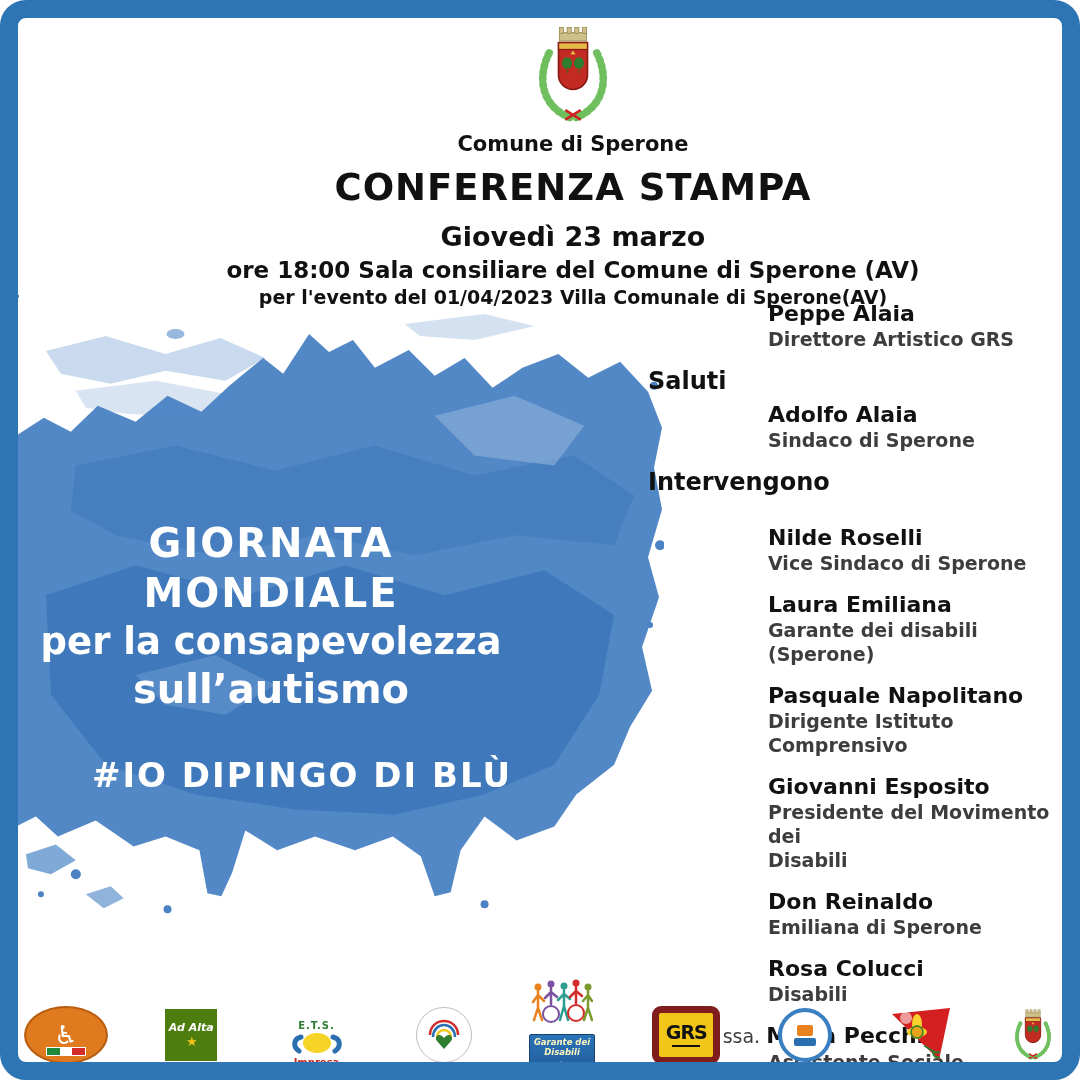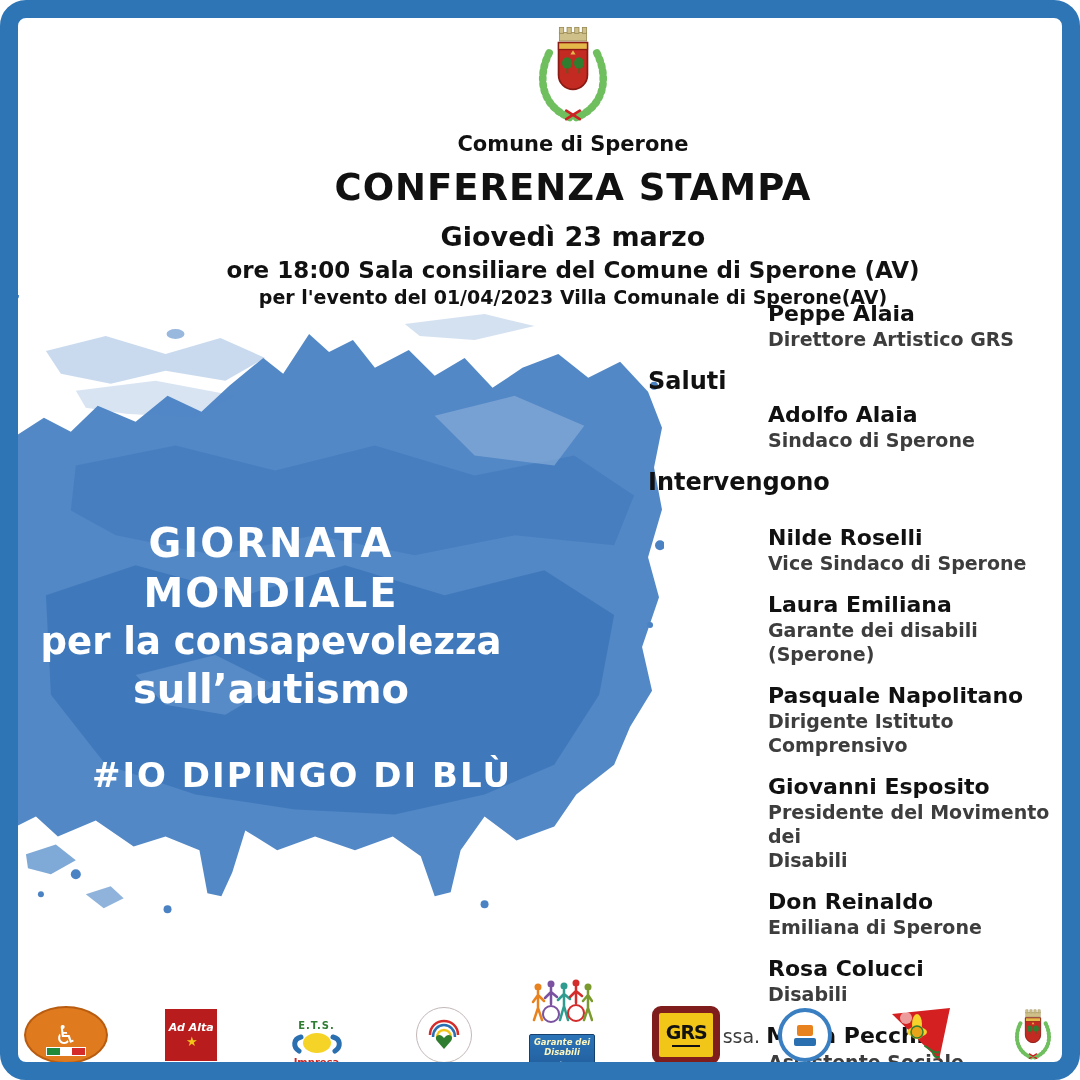--- a/index.html
+++ b/index.html
@@ -38,21 +38,21 @@
   .logo{display:flex;flex-direction:column;align-items:center;justify-content:center;}
 
   .oval-logo{position:relative;width:80px;height:54px;background:#e07a1f;border:2px solid #b85c10;border-radius:50%;display:flex;align-items:center;justify-content:center;}
   .oval-logo .wc{color:#fff;font-size:26px;line-height:1;}
   .oval-logo .tricolor{position:absolute;bottom:6px;left:50%;transform:translateX(-50%);width:38px;height:7px;display:flex;border:1px solid #fff;}
   .oval-logo .tricolor i{flex:1;}
   .oval-logo .tricolor i:nth-child(1){background:#1f8a3a;}
   .oval-logo .tricolor i:nth-child(2){background:#fff;}
   .oval-logo .tricolor i:nth-child(3){background:#d42b2b;}
 
-  .square-logo{width:52px;height:52px;background:#b91c1c;display:flex;align-items:center;justify-content:center;}
+  .square-logo{width:52px;height:52px;background:#4d7c0f;display:flex;align-items:center;justify-content:center;}
   .square-logo .script{color:#fff;font-size:11px;font-style:italic;font-weight:bold;}
   .square-logo .star{color:#f2c618;font-size:13px;margin-left:1px;}
 
   .ets-logo{width:84px;text-align:center;line-height:1.1;}
   .ets-logo .ets{color:#2e7d32;font-size:10px;font-weight:800;letter-spacing:1px;margin-top:48px;}
   .ets-logo .t1{color:#c62828;font-size:10px;font-weight:800;}
   .ets-logo .t2{color:#2e7d32;font-size:8.5px;font-weight:800;}
 
   .circ-logo{width:54px;height:54px;border-radius:50%;background:#fff;border:1px solid #b9a; border-color:#c4b8b8;display:flex;align-items:center;justify-content:center;}
 

